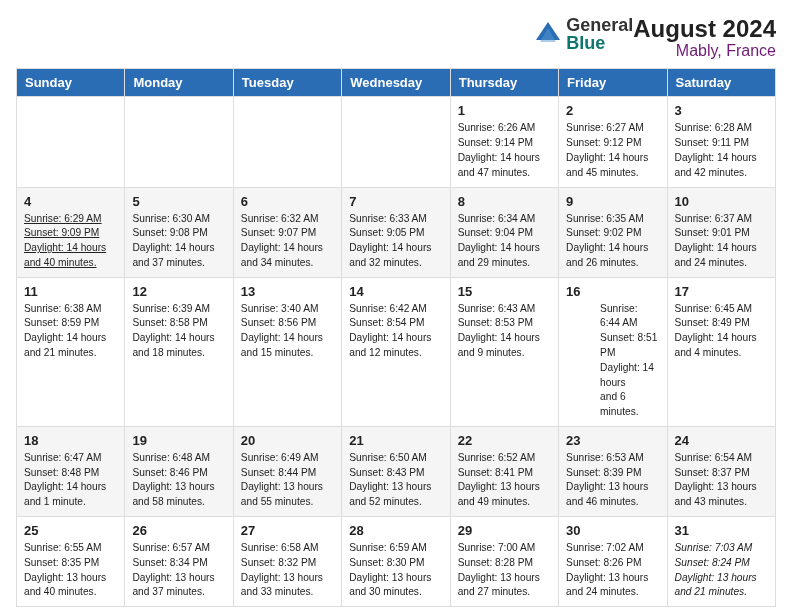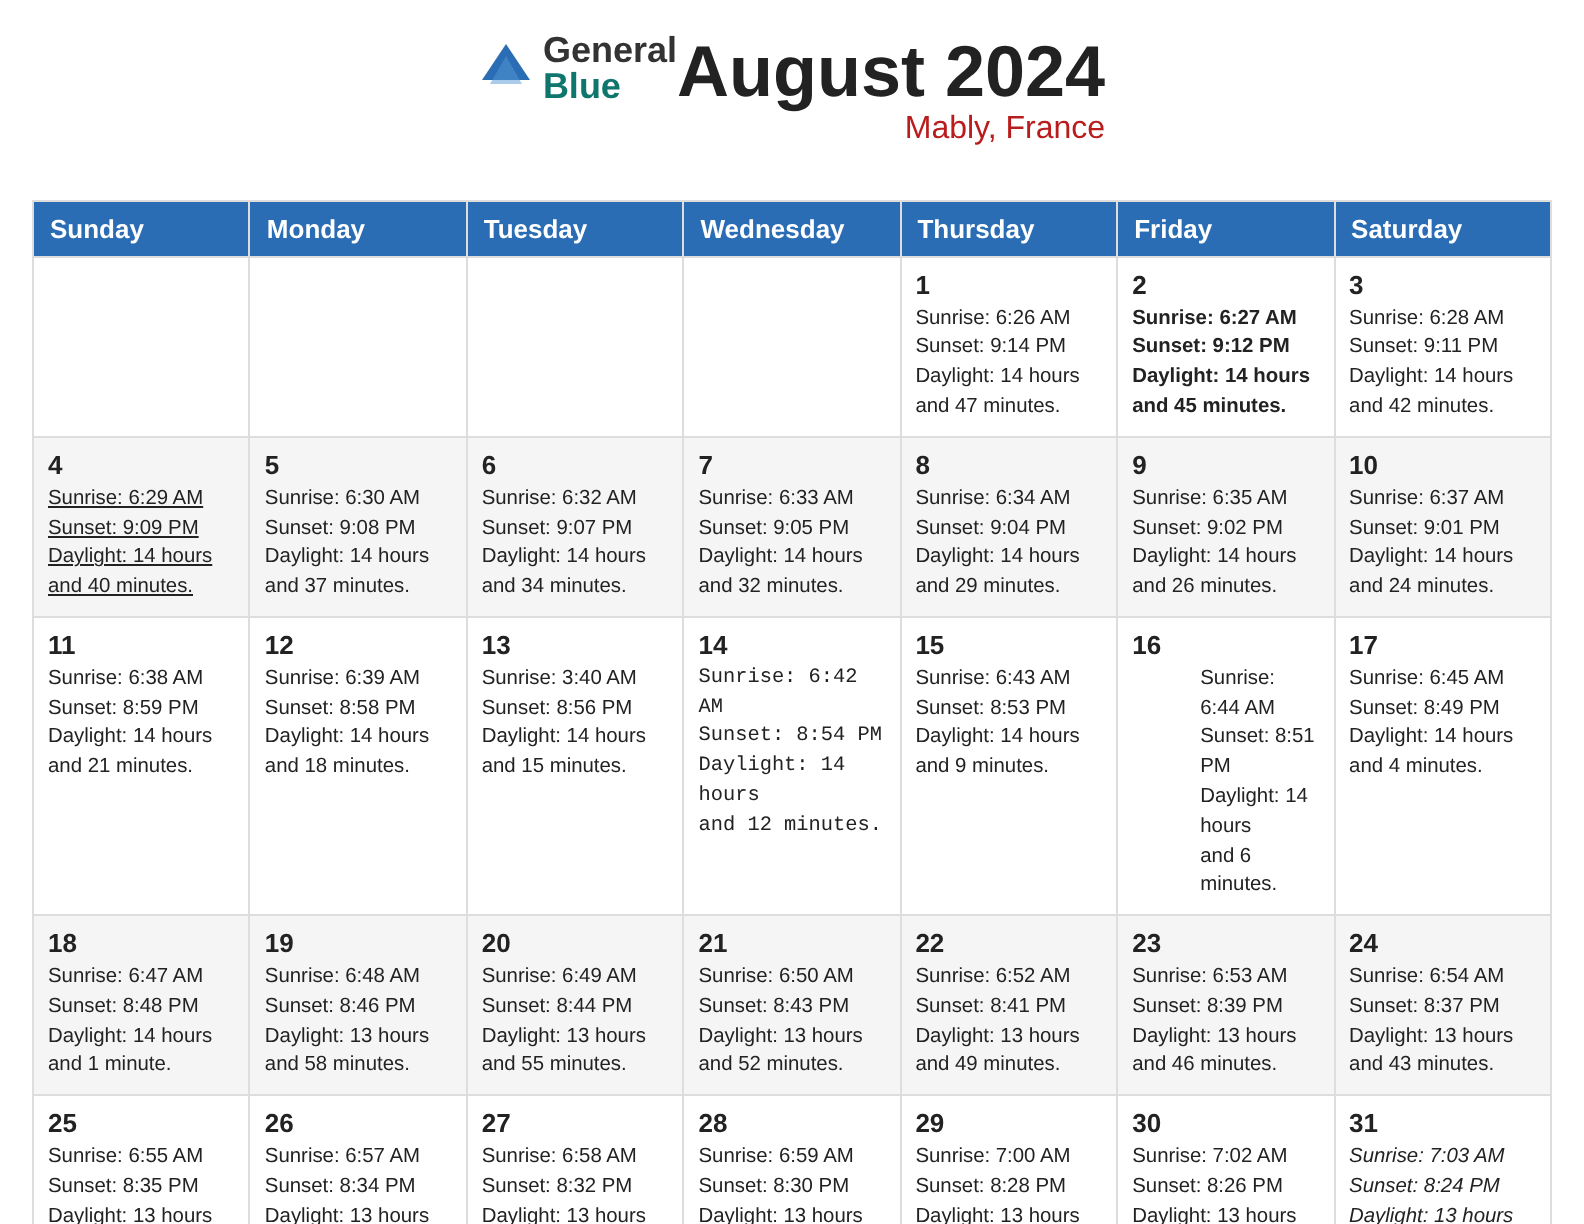--- a/index.html
+++ b/index.html
@@ -5,23 +5,23 @@
     * { margin: 0; padding: 0; box-sizing: border-box; }
     body {
       font-family: Arial, sans-serif;
       background: #fff;
       width: 792px;
       min-height: 612px;
       padding: 16px;
     }
     .header {
       display: flex;
-      justify-content: center;
+      justify-content: flex-end;
       align-items: flex-start;
-      margin-bottom: 26px;
+      margin-bottom: 8px;
     }
     .logo {
       display: flex;
       align-items: center;
     }
     .logo-text {
       display: flex;
       flex-direction: column;
       line-height: 1;
     }
@@ -37,28 +37,28 @@
     }
     .logo-icon {
       width: 28px;
       height: 28px;
       margin-right: 4px;
     }
     .title-block {
       text-align: right;
     }
     .month-year {
-      font-size: 36px;
+      font-size: 24px;
       font-weight: bold;
       color: #222;
       line-height: 1.1;
     }
     .location {
       font-size: 16px;
-      color: #b91c1c;
+      color: #701a75;
     }
     table {
       width: 100%;
       border-collapse: collapse;
       table-layout: fixed;
       border-radius: 31px;
     }
     thead tr th {
       background-color: #2a6db5;
       color: #fff;
@@ -134,21 +134,21 @@
         <td class="empty-cell"></td>
         <td>
           <div class="day-number">1</div>
           <div class="day-info" style="white-space: pre-line;">Sunrise: 6:26 AM
 Sunset: 9:14 PM
 Daylight: 14 hours
 and 47 minutes.</div>
         </td>
         <td>
           <div class="day-number">2</div>
-          <div class="day-info" style="white-space: pre-line; font-weight: bold;">Sunrise: 6:27 AM
+          <div class="day-info" style="white-space: pre-line;">Sunrise: 6:27 AM
 Sunset: 9:12 PM
 Daylight: 14 hours
 and 45 minutes.</div>
         </td>
         <td>
           <div class="day-number">3</div>
           <div class="day-info" style="white-space: pre-line;">Sunrise: 6:28 AM
 Sunset: 9:11 PM
 Daylight: 14 hours
 and 42 minutes.</div>
@@ -222,21 +222,21 @@
         </td>
         <td>
           <div class="day-number">13</div>
           <div class="day-info" style="white-space: pre-line;">Sunrise: 3:40 AM
 Sunset: 8:56 PM
 Daylight: 14 hours
 and 15 minutes.</div>
         </td>
         <td>
           <div class="day-number">14</div>
-          <div class="day-info" style="white-space: pre-line; font-family: Liberation Mono, monospace;">Sunrise: 6:42 AM
+          <div class="day-info" style="white-space: pre-line;">Sunrise: 6:42 AM
 Sunset: 8:54 PM
 Daylight: 14 hours
 and 12 minutes.</div>
         </td>
         <td>
           <div class="day-number">15</div>
           <div class="day-info" style="white-space: pre-line;">Sunrise: 6:43 AM
 Sunset: 8:53 PM
 Daylight: 14 hours
 and 9 minutes.</div>

